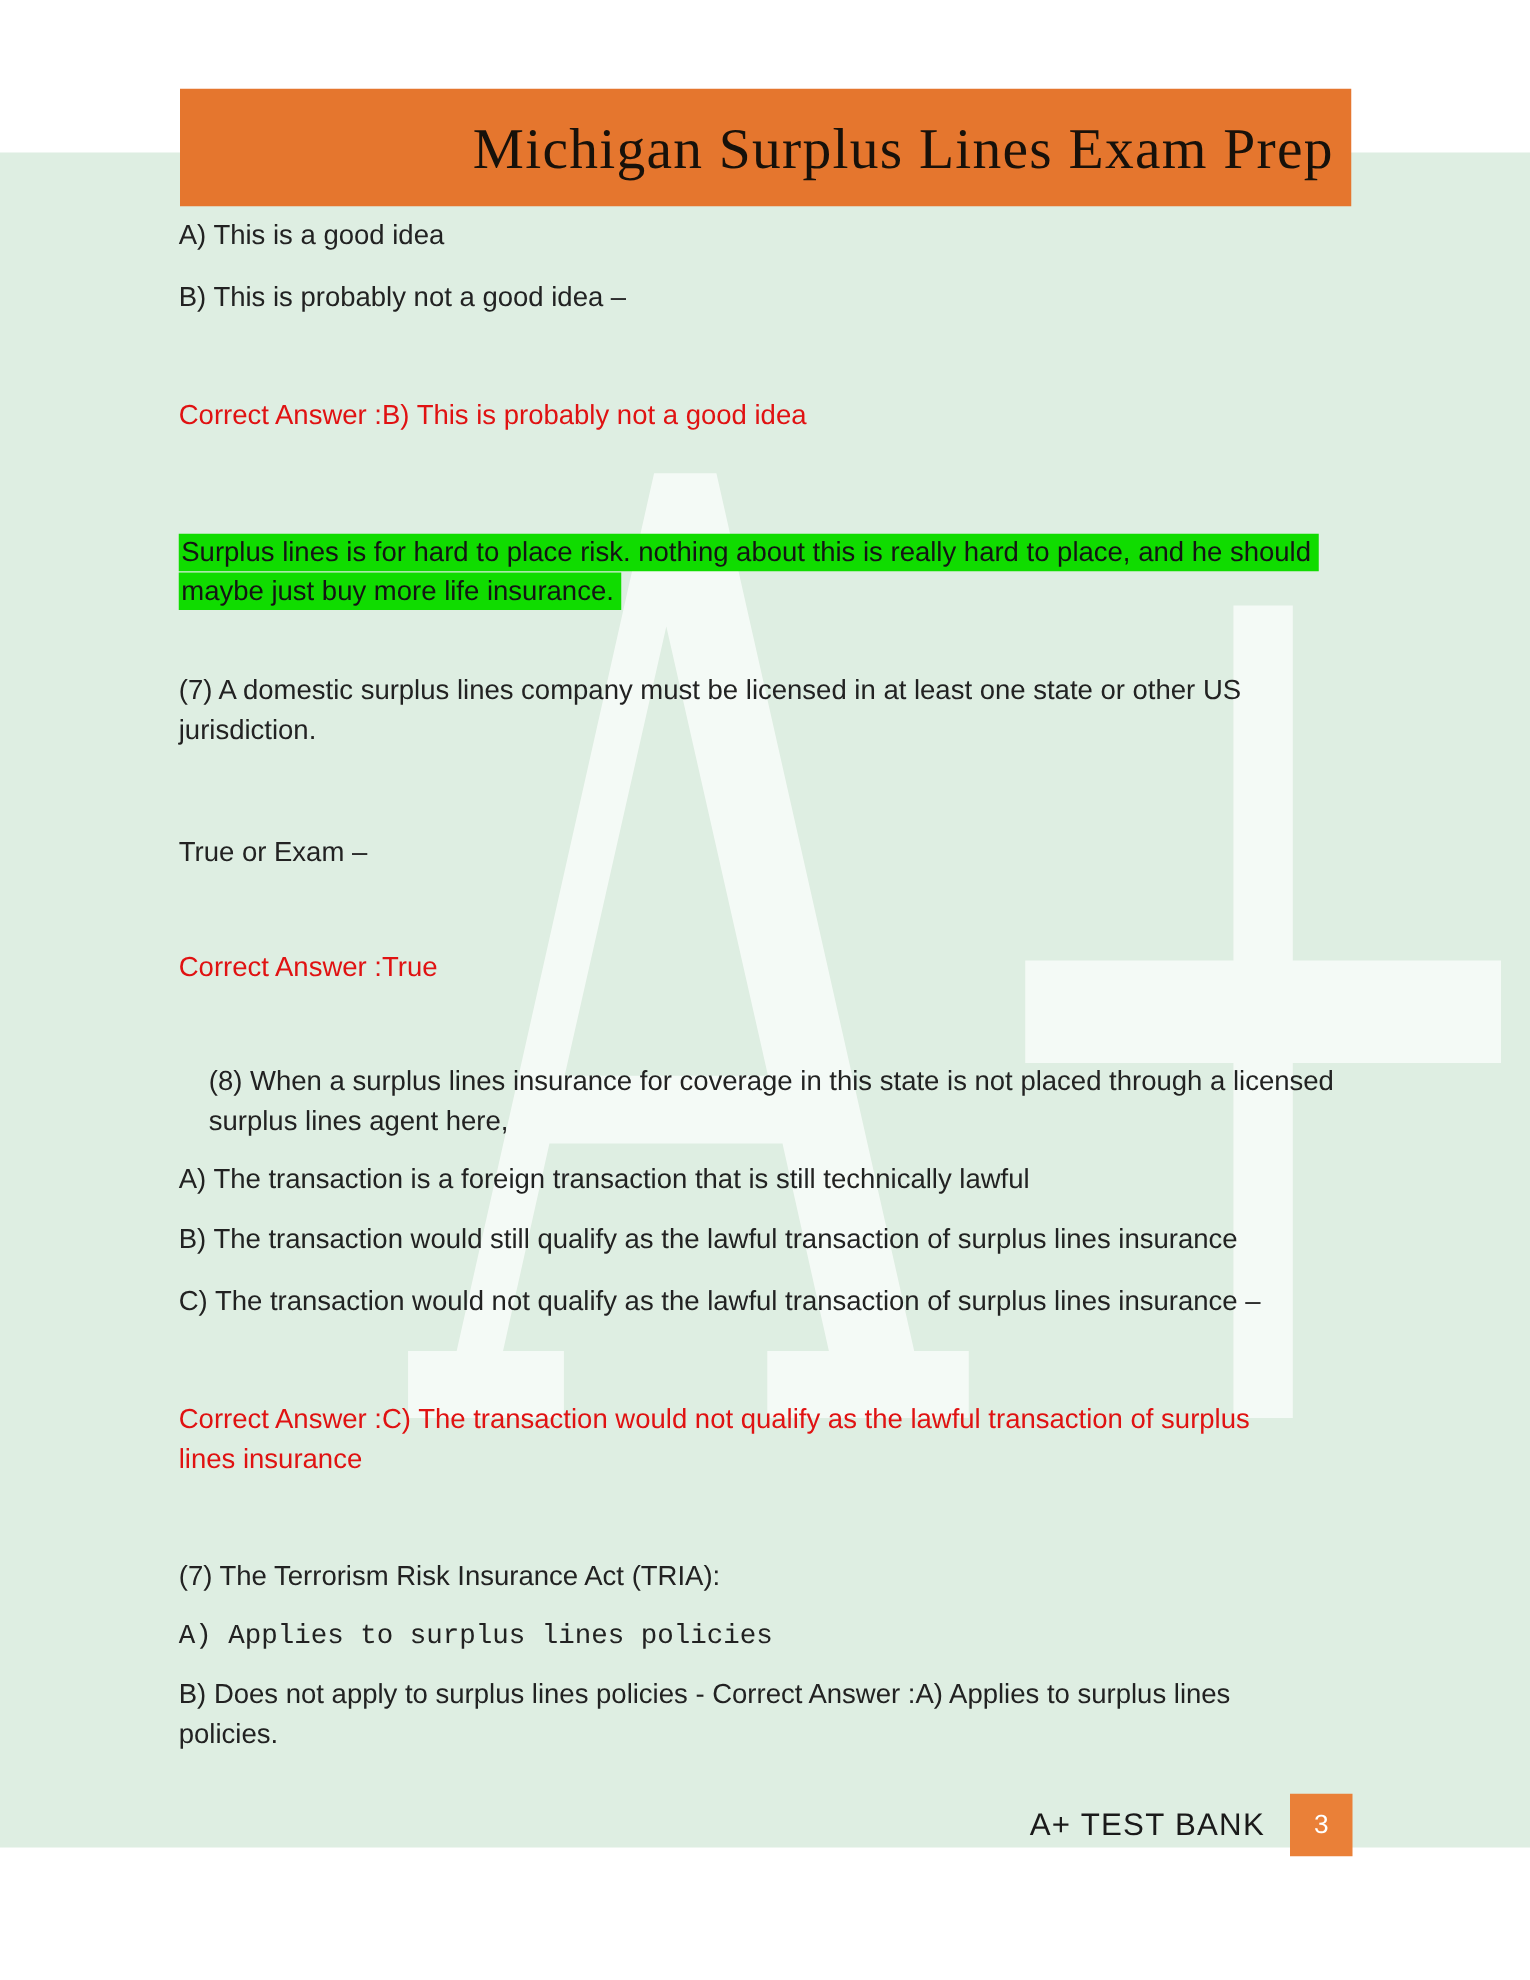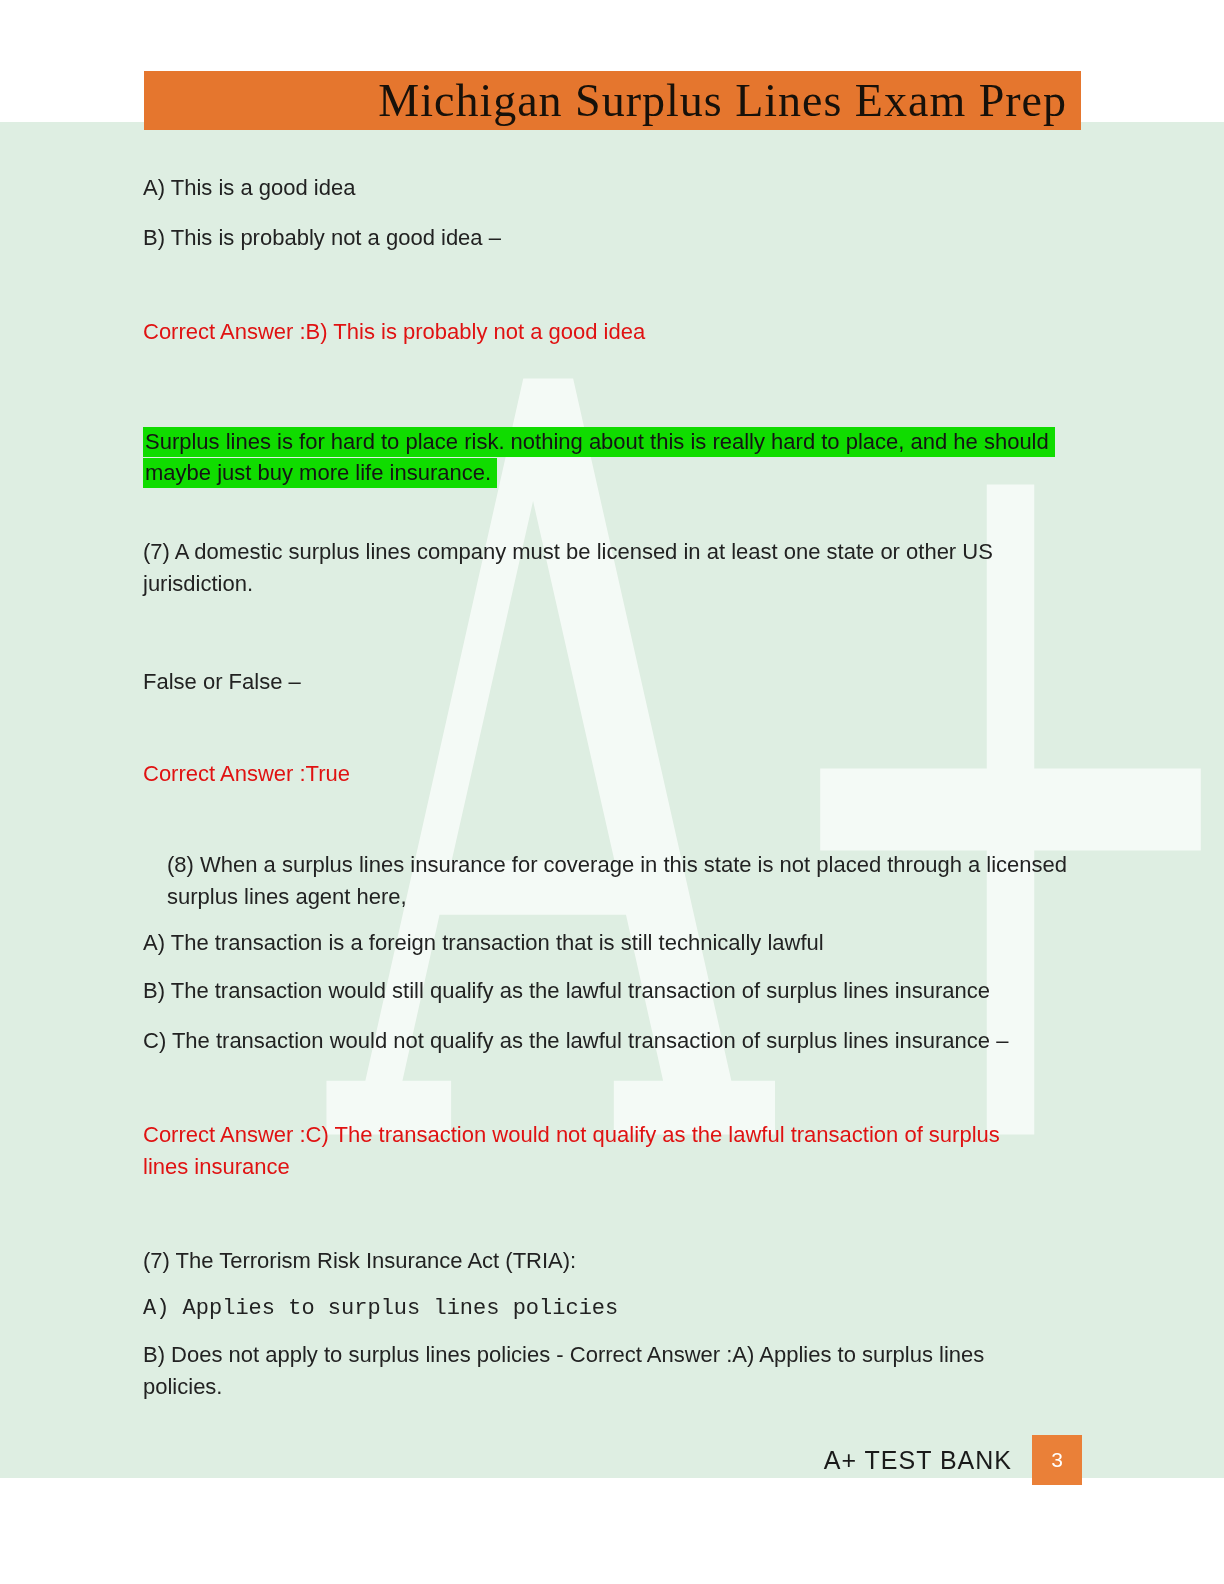--- a/index.html
+++ b/index.html
@@ -13,21 +13,21 @@
   }
   .watermark{
     position:absolute;left:330px;top:258px;
     font-family:"DejaVu Serif","Liberation Serif",serif;
     font-size:640px;line-height:640px;letter-spacing:-14px;
     color:rgba(255,255,255,0.68);
     transform:scale(0.95,1.62);transform-origin:top left;
     user-select:none;
   }
   .banner{
-    position:absolute;left:144px;top:71px;width:937px;height:59px;
+    position:absolute;left:144px;top:71px;width:937px;height:94px;
     background:var(--banner_orange,#e5762e);
     display:flex;align-items:center;justify-content:flex-end;
     padding-right:14px;box-sizing:border-box;
   }
   .banner .title{
     font-family:"Liberation Serif","DejaVu Serif",serif;
     font-size:46px;color:#17110a;letter-spacing:1px;white-space:nowrap;
   }
   .para{
     position:absolute;left:143px;width:960px;
@@ -65,21 +65,21 @@
   </div>
 
   <div id="content">
       <div class="para option" style="top: 172px;"><span>A) This is a good idea</span></div>
       <div class="para option" style="top: 222px;"><span>B) This is probably not a good idea –</span></div>
       <div class="para correct" style="top: 316px;"><span>Correct Answer :B) This is probably not a good idea</span></div>
       <div class="para highlight" style="top: 410px; margin-top: 16px;"><span class="hl">Surplus lines is for hard to place risk. nothing about this is really hard to place, and he should
 maybe just buy more life insurance.</span></div>
       <div class="para question" style="top: 536px;"><span>(7) A domestic surplus lines company must be licensed in at least one state or other US
 jurisdiction.</span></div>
-      <div class="para option" style="top: 666px;"><span>False or False –</span></div>
+      <div class="para option" style="top: 666px;"><span>True or Exam –</span></div>
       <div class="para correct" style="top: 758px;"><span>Correct Answer :True</span></div>
       <div class="para question" style="top: 849px; margin-left: 24px;"><span>(8) When a surplus lines insurance for coverage in this state is not placed through a licensed
 surplus lines agent here,</span></div>
       <div class="para option" style="top: 927px;"><span>A) The transaction is a foreign transaction that is still technically lawful</span></div>
       <div class="para option" style="top: 975px;"><span>B) The transaction would still qualify as the lawful transaction of surplus lines insurance</span></div>
       <div class="para option" style="top: 1025px;"><span>C) The transaction would not qualify as the lawful transaction of surplus lines insurance –</span></div>
       <div class="para correct" style="top: 1119px;"><span>Correct Answer :C) The transaction would not qualify as the lawful transaction of surplus
 lines insurance</span></div>
       <div class="para question" style="top: 1245px;"><span>(7) The Terrorism Risk Insurance Act (TRIA):</span></div>
       <div class="para option" style="top: 1293px; font-family: Liberation Mono, monospace;"><span>A) Applies to surplus lines policies</span></div>

